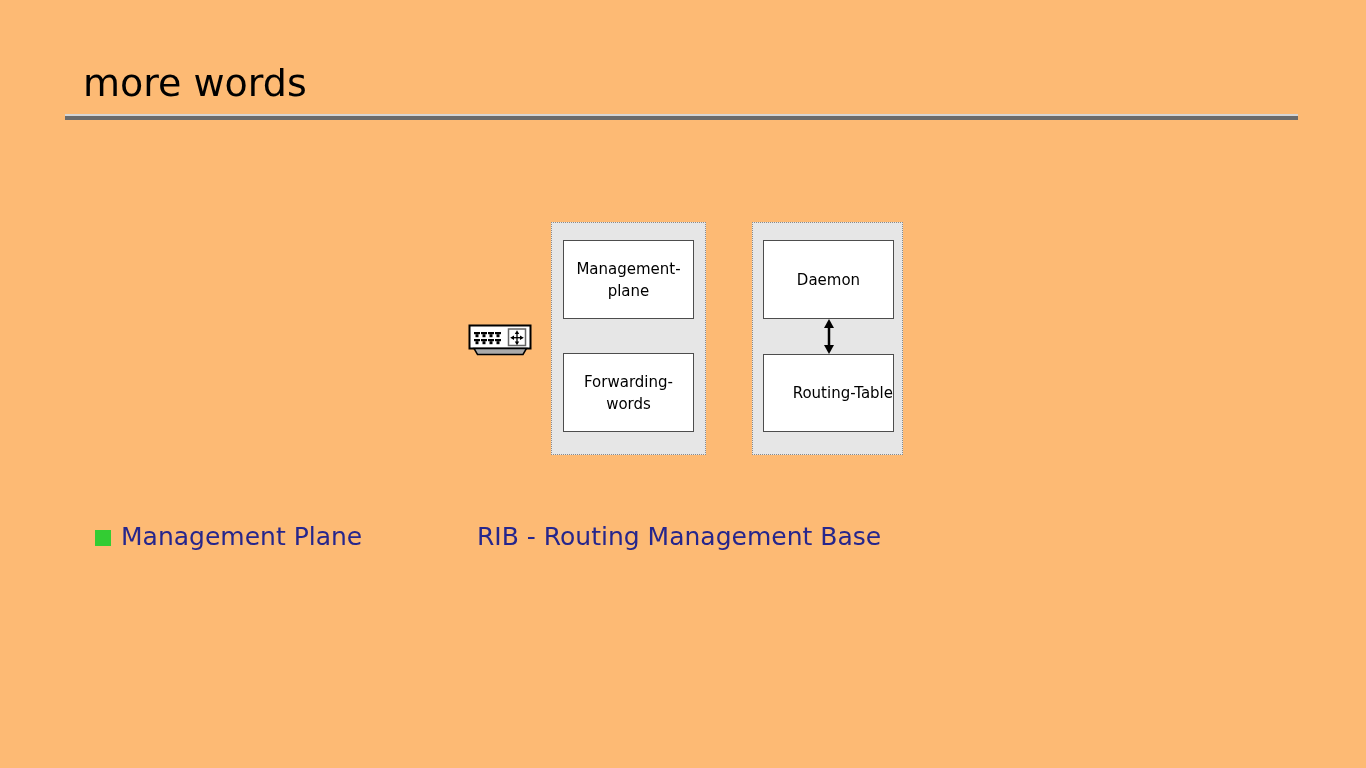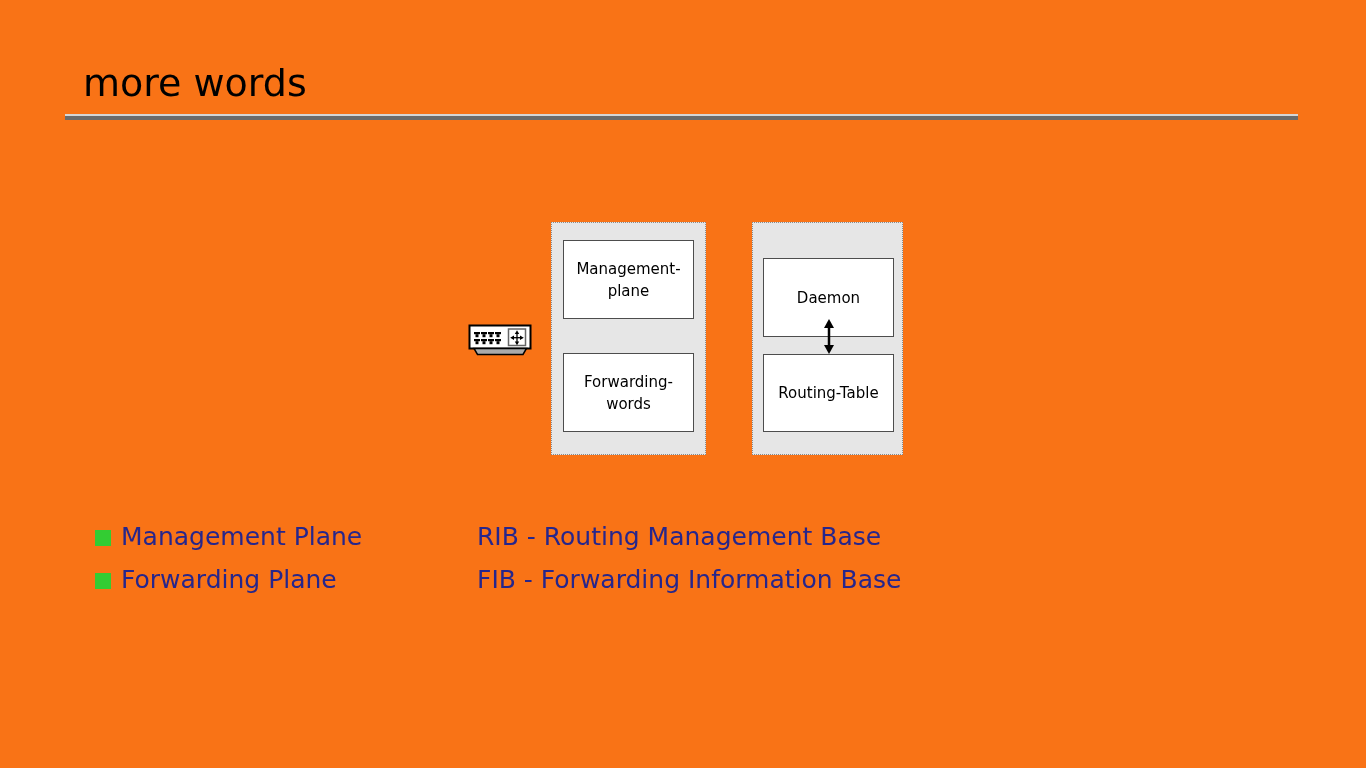--- a/index.html
+++ b/index.html
@@ -1,20 +1,20 @@
 <!DOCTYPE html>
 <html><head>
 <meta charset="utf-8">
 <style>
   html, body { margin: 0; padding: 0; background: #ffffff; }
   .slide {
     position: relative;
     width: 1366px;
     height: 768px;
-    background: #f97316;
+    background: #fdba74;
     overflow: hidden;
     font-family: "DejaVu Sans", sans-serif;
   }
 
   
   .title {
     position: absolute;
     left: 83px;
     top: 60px;
     margin: 0;
@@ -54,22 +54,22 @@
     align-items: center;
     justify-content: center;
     text-align: center;
     font-size: 15px;
     line-height: 22px;
     color: #000000;
     white-space: pre-line;
   }
   .box-mgmt    { left: 11px; top: 17px;  height: 79px; }
   .box-fwd     { left: 11px; top: 130px; height: 79px; }
-  .box-daemon  { left: 10px; top: 17px;  height: 79px; margin-top: 18px; }
-  .box-rtable  { left: 10px; top: 131px; height: 78px; }
+  .box-daemon  { left: 10px; top: 17px;  height: 79px; }
+  .box-rtable  { left: 10px; top: 131px; height: 78px; justify-content: flex-end; }
 
   .v-arrow {
     position: absolute;
     left: 66px;
     top: 96px;
     width: 20px;
     height: 35px;
   }
 
   
@@ -178,19 +178,14 @@
     <div class="dbox box-rtable">
       <span>Routing-Table</span>
     </div>
   </div>
 
   <div class="bullet-row row-1">
     <span class="bullet-sq"></span>
     <span class="term">Management Plane</span>
     <span class="definition">RIB - Routing Management Base</span>
   </div>
-  <div class="bullet-row row-2">
-    <span class="bullet-sq"></span>
-    <span class="term">Forwarding Plane</span>
-    <span class="definition">FIB - Forwarding Information Base</span>
-  </div>
 
 </div>
 
 </body></html>

